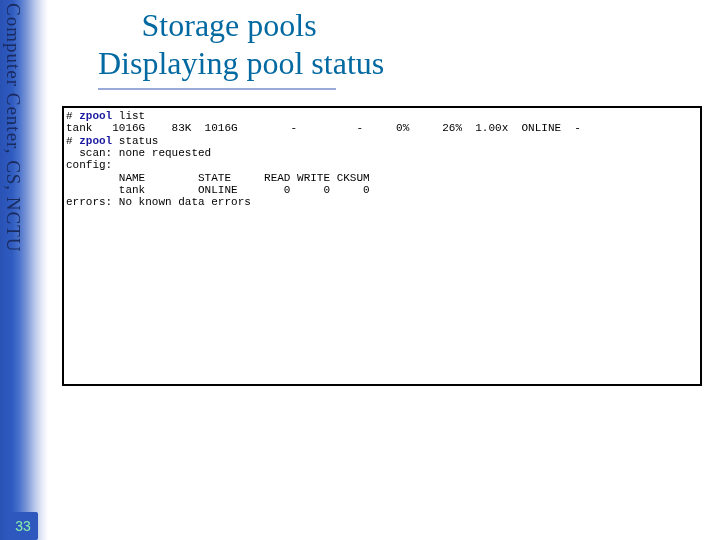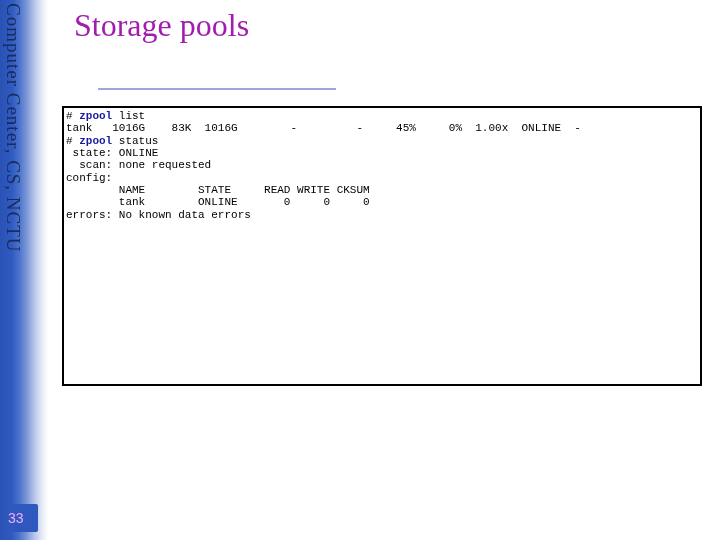--- a/index.html
+++ b/index.html
@@ -37,37 +37,38 @@
     transform: rotate(0deg);
     font-family: Georgia, "Times New Roman", serif;
     font-size: 19px;
     color: #1a2b60;
     letter-spacing: 1px;
     white-space: nowrap;
   }
   .page-badge {
     position: absolute;
     left: 8px;
-    bottom: 8px;
+    bottom: 0;
     width: 30px;
     height: 28px;
     background: #2f58bf;
-    color: #f0abfc;
+    color: #86efac;
     font-family: Arial, Helvetica, sans-serif;
     font-size: 14px;
     line-height: 28px;
+    text-align: center;
     border-radius: 2px;
   }
   .title-block {
     position: absolute;
     left: 74px;
     top: 6px;
     font-size: 32px;
     line-height: 1.2;
-    color: #a21caf;
+    color: #0369a1;
     text-align: center;
   }
   .title-line1 { }
   .title-line2 { padding-left: 24px; }
   .title-rule {
     position: absolute;
     left: 98px;
     top: 88px;
     width: 238px;
     height: 2px;
@@ -103,29 +104,29 @@
 
 <div class="slide">
 
   <div class="side-band"></div>
   <div class="side-text">Computer Center, CS, NCTU</div>
 
   <div class="page-badge">33</div>
 
   <div class="title-block">
     <div class="title-line1">Storage pools</div>
+    <div class="title-line2">Displaying pool status</div>
   </div>
   <div class="title-rule"></div>
 
   <div class="term-box mono">
     <pre class="cmd"><span class="prompt"># </span><span class="kw">zpool</span><span> list</span></pre>
-    <pre>tank   1016G    83K  1016G        -         -     45%     0%  1.00x  ONLINE  -</pre>
+    <pre>tank   1016G    83K  1016G        -         -     0%     26%  1.00x  ONLINE  -</pre>
     <pre></pre>
     <pre class="cmd"><span class="prompt"># </span><span class="kw">zpool</span><span> status</span></pre>
-    <pre> state: ONLINE</pre>
     <pre>  scan: none requested</pre>
     <pre>config:</pre>
     <pre></pre>
     <pre>        NAME        STATE     READ WRITE CKSUM</pre>
     <pre>        tank        ONLINE       0     0     0</pre>
     <pre></pre>
     <pre>errors: No known data errors</pre>
   </div>
 
 </div>

